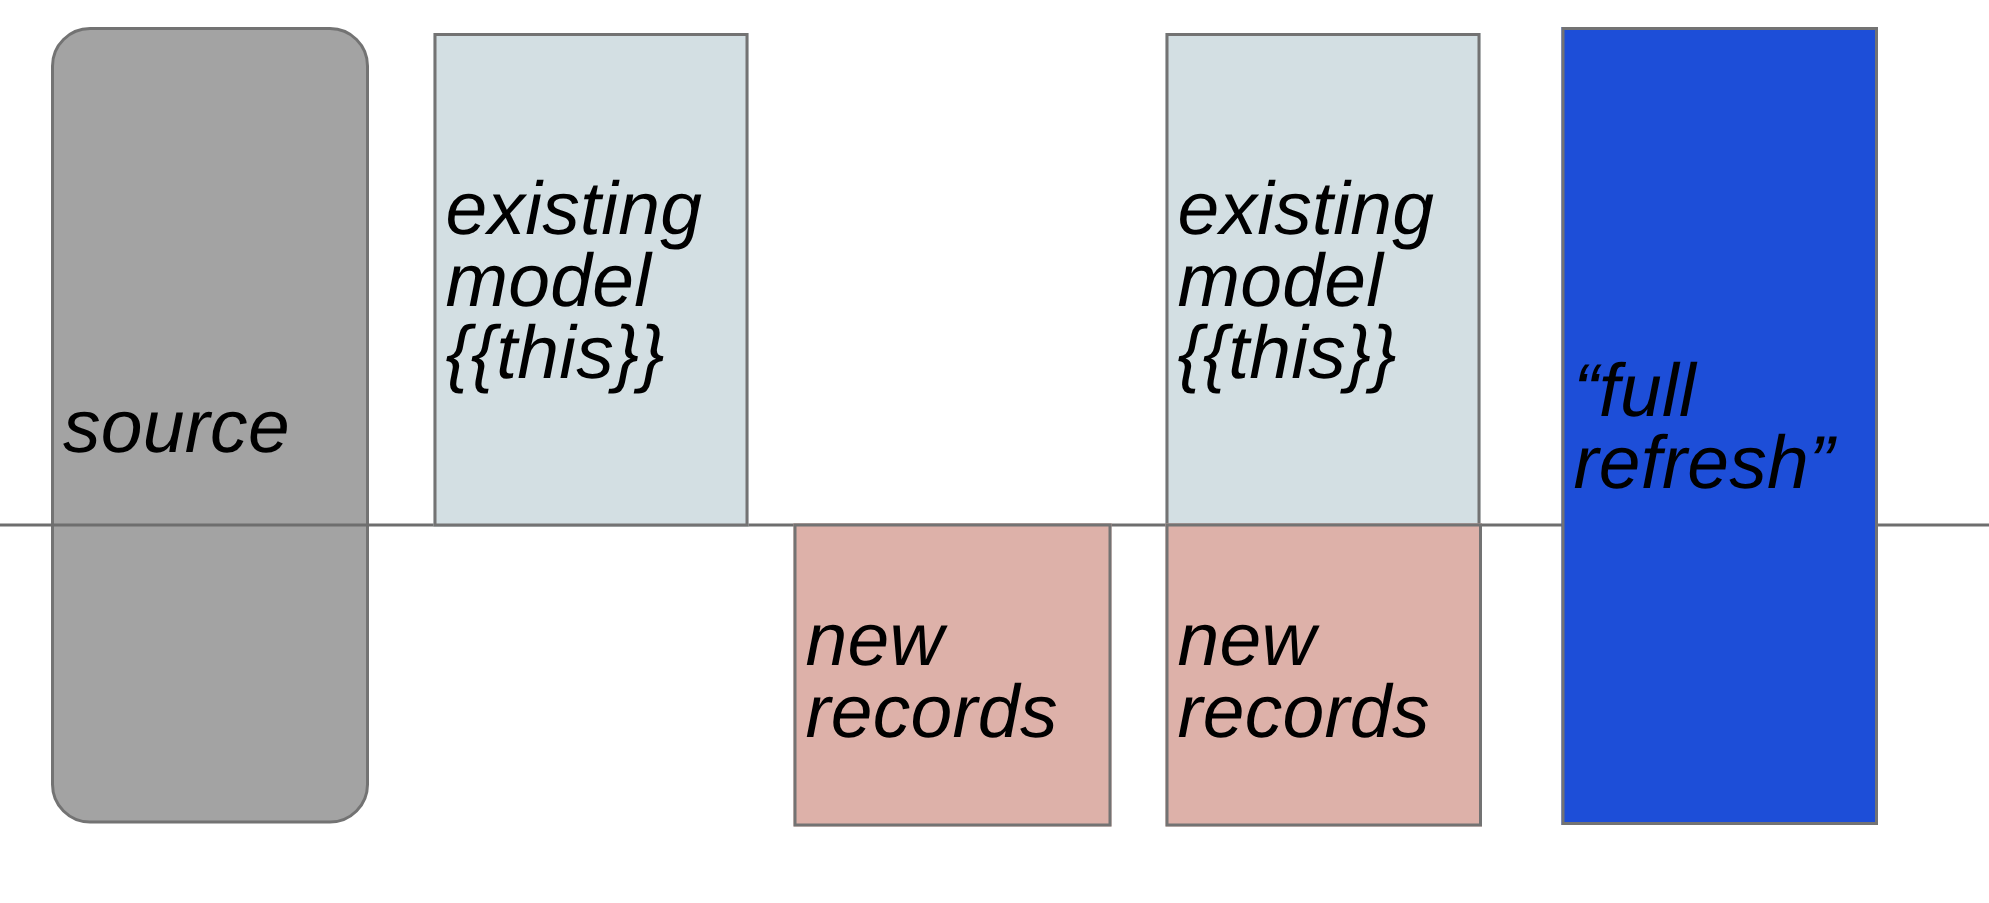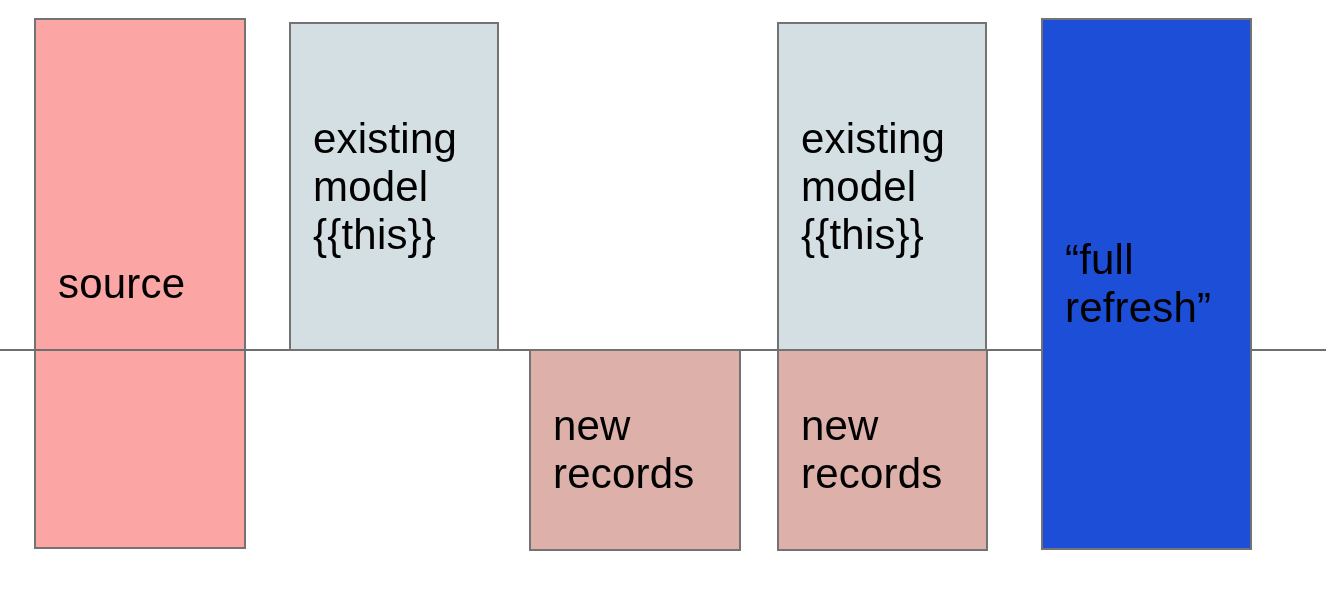--- a/index.html
+++ b/index.html
@@ -26,44 +26,45 @@
   }
   .box {
     position: absolute;
     box-sizing: border-box;
     border: 2px solid var(--border, #737373);
     display: flex;
     align-items: center;
     z-index: 3;
   }
   .box .label {
-    padding-left: 22px;
+    padding-left: 6px;
     padding-right: 6px;
-    font-size: 42px;
+    font-size: 50px;
     line-height: 48px;
     color: var(--text, #000000);
     white-space: pre-line;
     letter-spacing: 0.2px;
+    font-style: italic;
   }
   
   .box-source          { left: 34px;   top: 18px;  width: 212px; height: 531px; z-index: 1; }
   .box-existing-1      { left: 289px;  top: 22px;  width: 210px; height: 329px; }
   .box-new-records-1   { left: 529px;  top: 349px; width: 212px; height: 202px; }
   .box-existing-2      { left: 777px;  top: 22px;  width: 210px; height: 329px; }
   .box-new-records-2   { left: 777px;  top: 349px; width: 211px; height: 202px; }
   .box-full-refresh    { left: 1041px; top: 18px;  width: 211px; height: 532px; }
 </style>
 </head>
 <body>
 
 <div class="canvas">
 
   <div class="timeline"></div>
 
-  <div class="box box-source" style="background: #fca5a5;">
+  <div class="box box-source" style="background: #a3a3a3; border-radius: 26px;">
     <span class="label">source</span>
   </div>
 
   <div class="box box-existing-1" style="background: rgb(211, 223, 227);">
     <span class="label">existing
 model
 {{this}}</span>
   </div>
 
   <div class="box box-new-records-1" style="background: rgb(221, 177, 169);">

